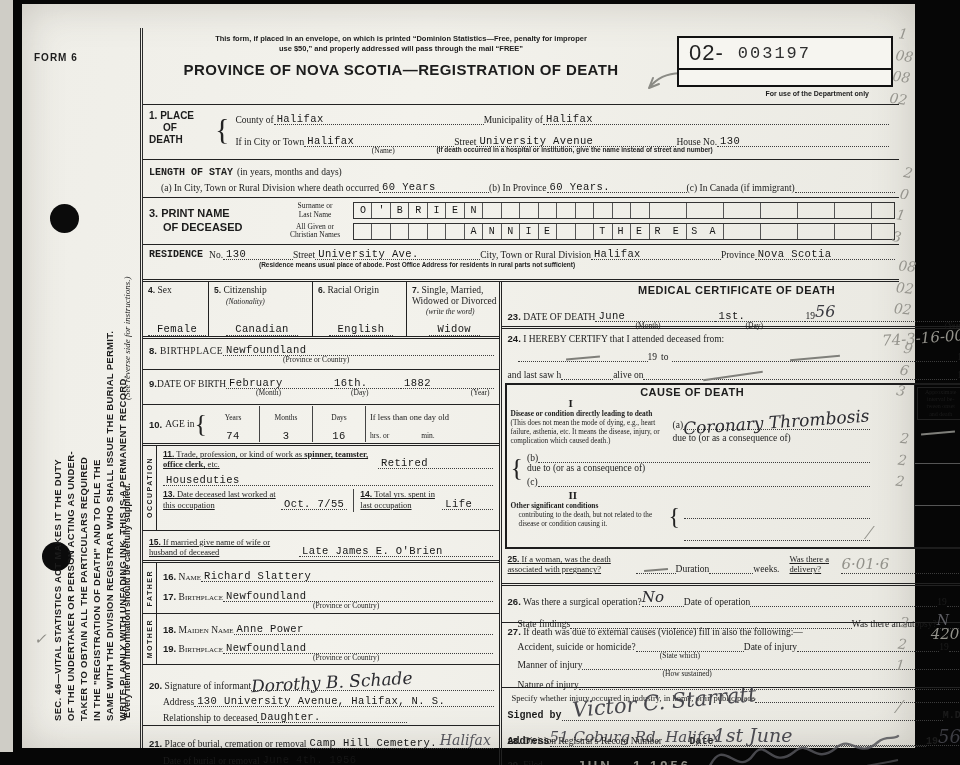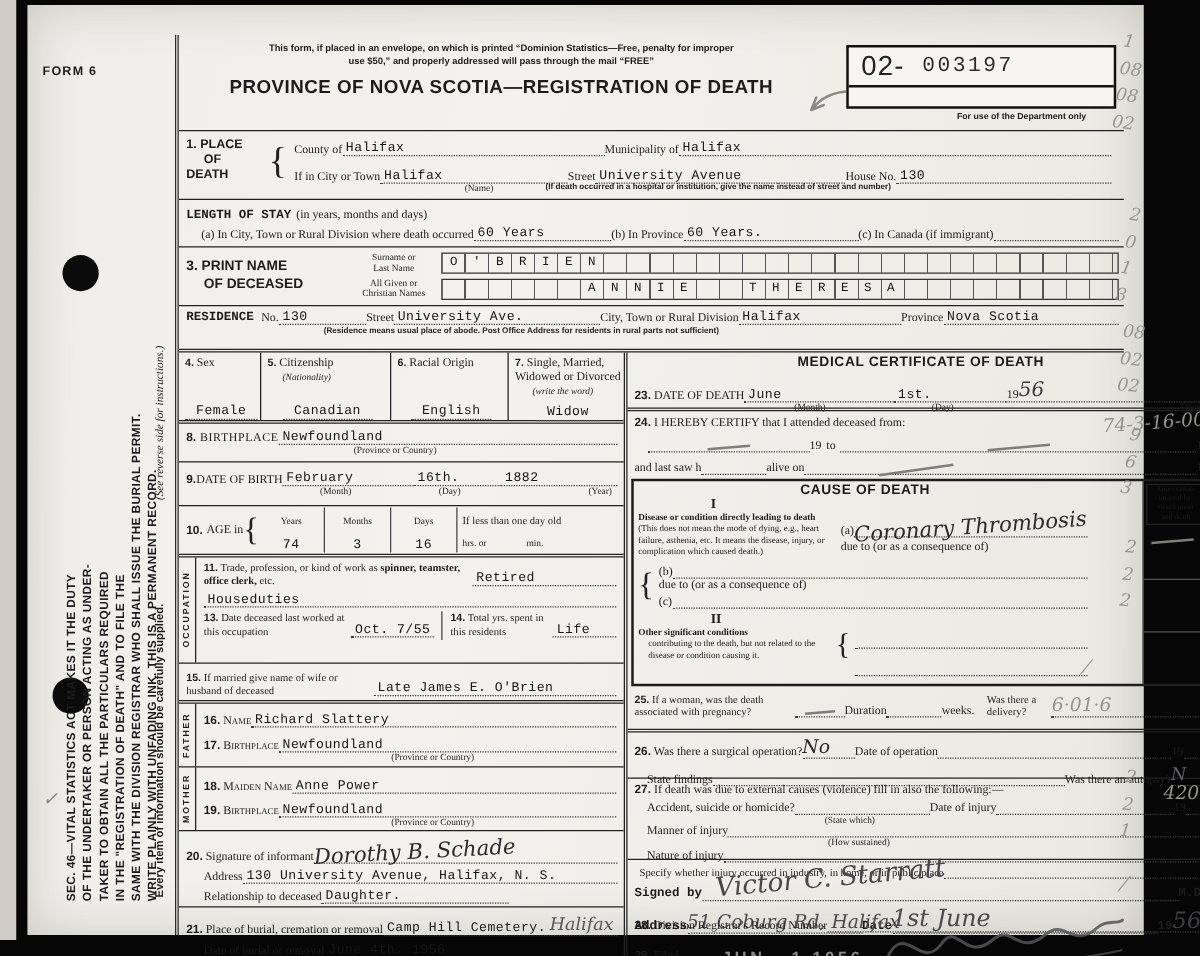--- a/index.html
+++ b/index.html
@@ -70,21 +70,21 @@
   .cellnum{font-weight:bold;font-family:"Liberation Sans",sans-serif;}
   .l1{height:54px;display:flex;border-bottom:3px double #222;}
   .l1 .cell{display:flex;flex-direction:column;justify-content:space-between;padding:3px 2px 0 5px;border-right:1px solid #222;}
   .l1 .cell:last-child{border-right:none;}
   .cellval{align-self:center;border-bottom:1px dotted #444;padding:0 6px;}
   .lrow{padding:2px 5px 0 6px;position:relative;}
   .vgroup{display:flex;border-top:1px solid #222;}
   .vlabel{width:13px;border-right:1px solid #222;display:flex;align-items:center;justify-content:center;
           font:bold 7px "Liberation Sans",sans-serif;letter-spacing:1.5px;}
   .vbody{flex:1;}
-  .tiny{font:8.5px "Liberation Serif",serif;line-height:1.2;}
+  .tiny{font:8.5px "Liberation Serif",serif;line-height:1.2;text-decoration:underline;}
   
   .causebox{border:2px solid #1d1d1d;margin:2px 3px;display:flex;height:162px;gap:40px;}
   .cmain{flex:1;position:relative;padding:1px 0 0 4px;}
   .ctitle{text-align:center;font:bold 11px "Liberation Sans",sans-serif;letter-spacing:.5px;}
   .cI{font:bold 11px "Liberation Serif",serif;margin-left:58px;line-height:1;}
   .cleft{width:158px;font:7.2px "Liberation Serif",serif;line-height:1.25;}
   .cleft b{font-size:7.4px;}
   .crow{display:flex;align-items:flex-start;}
   .cright{flex:1;padding:0 4px;}
   .ivcol{width:52px;border-left:1px solid #222;display:flex;flex-direction:column;}
@@ -350,21 +350,21 @@
                   <span class="tiny" style="width:118px"><b class="cellnum">13.</b>
                     <span>Date deceased last worked</span>
                     <span>at this occupation</span></span>
                   <span class="dot grow">
                       <i class="typed">Oct. 7/55</i>
                     </span>
                 </div>
                 <div class="fr" style="flex:1;padding-bottom:2px">
                   <span class="tiny" style="width:82px"><b class="cellnum">14.</b>
                     <span>Total yrs. spent in</span>
-                    <span>this residents</span></span>
+                    <span>last occupation</span></span>
                   <span class="dot grow">
                       <i class="typed">Life</i>
                     </span>
                 </div>
               </div>
             </div>
           </div>
 
           <div class="fr" style="height:26px;border-top:1px solid #222;border-bottom:3px double #222;padding-bottom:3px">
             <span class="tiny" style="width:150px"><b class="cellnum">15.</b>

